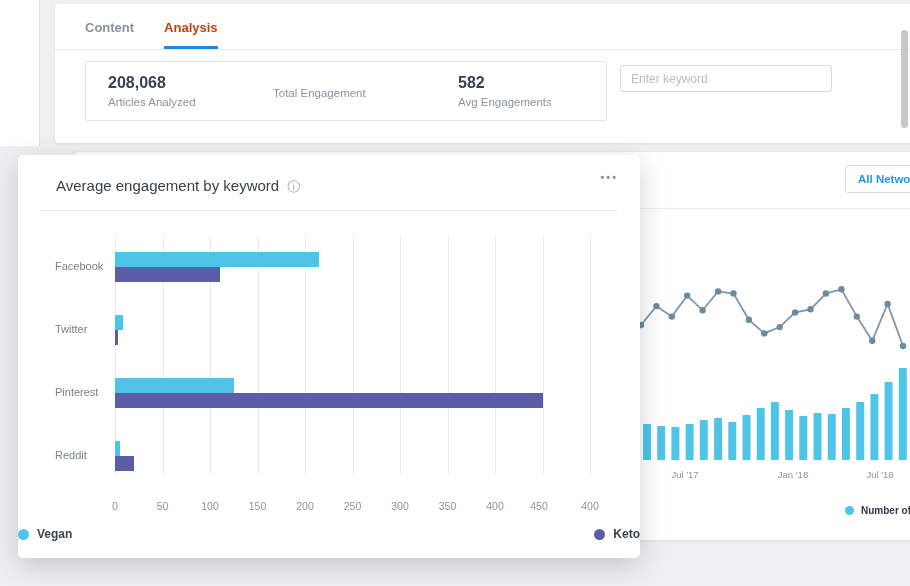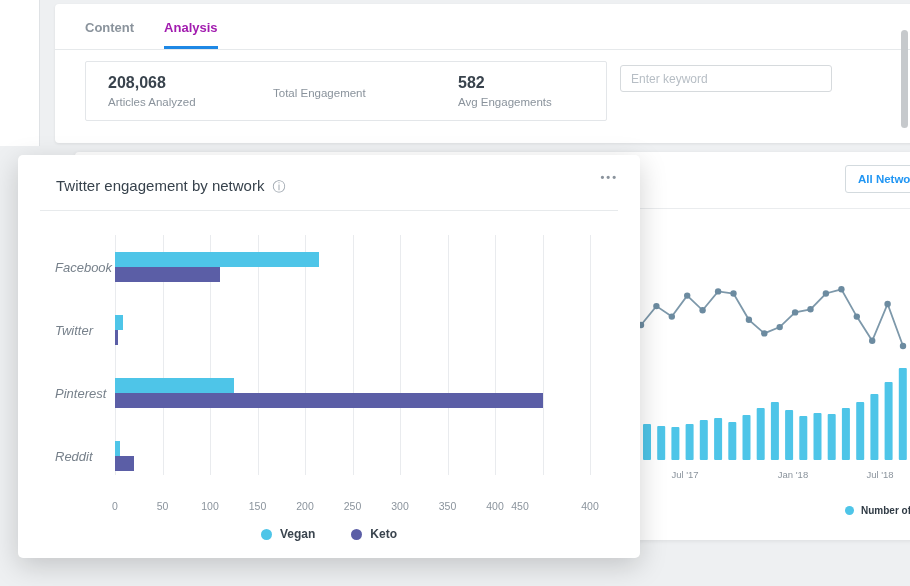--- a/index.html
+++ b/index.html
@@ -9,21 +9,21 @@
   
   .left-panel-edge { position: absolute; left: 0; top: 0; width: 40px; height: 146px;
     background: #ffffff; border-right: 1px solid #dfe2e5; }
 
   
   .top-card { position: absolute; left: 55px; top: 4px; width: 860px; height: 139px;
     background: #ffffff; border-radius: 4px; box-shadow: 0 1px 3px rgba(0,0,0,0.08); z-index: 2; }
   .tab-row { display: flex; gap: 30px; padding: 16px 0 0 30px; border-bottom: 1px solid #e6e9eb; }
   .tab { font-size: 13px; font-weight: bold; color: #8a939c; padding-bottom: 11px;
     border-bottom: 3px solid transparent; cursor: pointer; }
-  .tab.active { color: #a21caf; border-bottom-color: #1E88E5; }
+  .tab.active { color: #c2410c; border-bottom-color: #1E88E5; }
   .stats-box { position: absolute; left: 30px; top: 57px; width: 522px; height: 60px;
     border: 1px solid #e3e6e9; border-radius: 2px; display: flex; align-items: center; }
   .stat { padding-left: 22px; }
   .stat:nth-child(1) { width: 165px; } .stat:nth-child(2) { width: 185px; } .stat:nth-child(3) { flex: 1; }
   .stat-value { font-size: 16px; font-weight: bold; color: #39434d; }
   .stat-label { font-size: 11.5px; color: #8a939c; margin-top: 4px; }
   .comparison { position: absolute; left: 565px; top: 55px; }
   .comparison-label { font-size: 11.5px; color: #5f6a74; }
   .comparison input { margin-top: 6px; width: 212px; height: 27px; border: 1px solid #d6dadd;
     border-radius: 3px; padding: 0 10px; font-size: 12px; font-family: inherit; color: #39434d; outline: none; }
@@ -51,25 +51,25 @@
   .card-title { position: absolute; left: 38px; top: 22px; font-size: 15px; color: #37424c; }
   .info-icon { margin-left: 8px; color: #98a1aa; font-size: 13px; }
   .more-options { position: absolute; right: 22px; top: 16px; font-size: 11px; letter-spacing: 2px;
     color: #8a939c; font-weight: bold; cursor: pointer; }
   .card-divider { position: absolute; left: 22px; right: 22px; top: 55px; height: 1px; background: #e7eaec; }
 
   .hbar-chart { position: absolute; left: 0; right: 0; top: 80px; height: 300px; }
   #hbar-plot { position: absolute; left: 97px; top: 0; width: 475px; height: 240px; }
   .gridline { position: absolute; top: 0; bottom: 0; width: 1px; background: #e9ebee; }
   .hbar { position: absolute; left: 0; height: 15px; }
-  .cat-label { position: absolute; left: 37px; font-size: 13px; color: #77818b; font-style: italic; }
+  .cat-label { position: absolute; left: 37px; font-size: 11px; color: #77818b; }
   .tick-label { position: absolute; top: 265px; width: 40px; text-align: center; font-size: 10.5px; color: #8b949d; }
 
   .legend-row { position: absolute; left: 0; right: 0; top: 372px; display: flex;
-    justify-content: center; gap: 36px; }
+    justify-content: space-between; gap: 36px; }
   .legend-item { display: flex; align-items: center; gap: 8px; font-size: 12px;
     font-weight: bold; color: #3a444e; }
   .dot { width: 11px; height: 11px; border-radius: 50%; display: inline-block; }
 </style>
 </head>
 <body>
 
 <div class="canvas">
 
   <div class="left-panel-edge"></div>
@@ -144,21 +144,21 @@
         <text x="245" y="226" text-anchor="middle" font-size="9.5" fill="#8b949d" font-family="Liberation Sans, sans-serif">Jul '18</text>
       </svg>
     <div class="right-legend">
       <span class="dot" style="background: rgb(78, 197, 232);"></span>
       <span>Number of Articles</span>
     </div>
   </div>
 
   <div class="network-card">
     <div class="card-title">
-      <span>Twitter engagement by network</span><span class="info-icon">ⓘ</span>
+      <span>Average engagement by keyword</span><span class="info-icon">ⓘ</span>
     </div>
     <div class="more-options">•••</div>
     <div class="card-divider"></div>
 
     <div class="hbar-chart" id="hbar-chart">
       <div id="hbar-plot">
           <div class="gridline" style="left: 0px;"></div>
           <div class="gridline" style="left: 47.5px;"></div>
           <div class="gridline" style="left: 95px;"></div>
           <div class="gridline" style="left: 142.5px;"></div>
@@ -180,21 +180,21 @@
         </div>
     <div class="tick-label" style="left: 77px;">0</div>
         <div class="tick-label" style="left: 124.5px;">50</div>
         <div class="tick-label" style="left: 172px;">100</div>
         <div class="tick-label" style="left: 219.5px;">150</div>
         <div class="tick-label" style="left: 267px; text-align: center;">200</div>
         <div class="tick-label" style="left: 314.5px;">250</div>
         <div class="tick-label" style="left: 362px;">300</div>
         <div class="tick-label" style="left: 409.5px;">350</div>
         <div class="tick-label" style="left: 457px;">400</div>
-        <div class="tick-label" style="left: 482px; text-align: center;">450</div>
+        <div class="tick-label" style="left: 501px; text-align: center;">450</div>
         <div class="tick-label" style="left: 552px;">400</div>
         <div class="cat-label" style="top: 25px;">Facebook</div>
         <div class="cat-label" style="top: 88px;">Twitter</div>
         <div class="cat-label" style="top: 151px;">Pinterest</div>
         <div class="cat-label" style="top: 214px;">Reddit</div>
       </div>
 
     <div class="legend-row">
       <div class="legend-item">
         <span class="dot" style="background: rgb(78, 197, 232);"></span>

